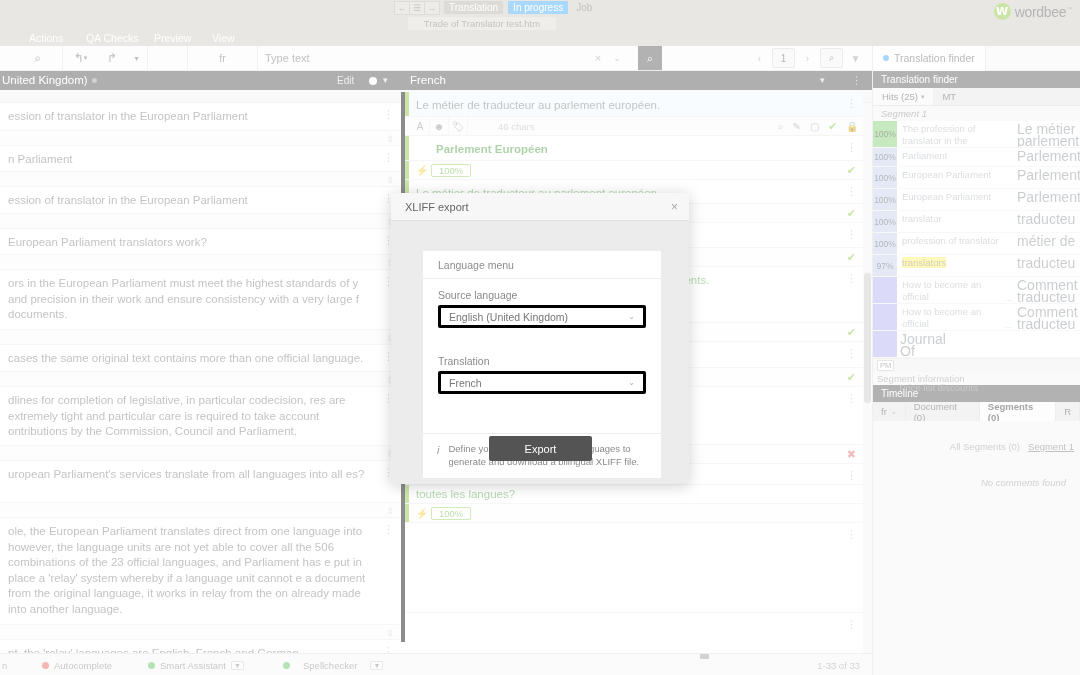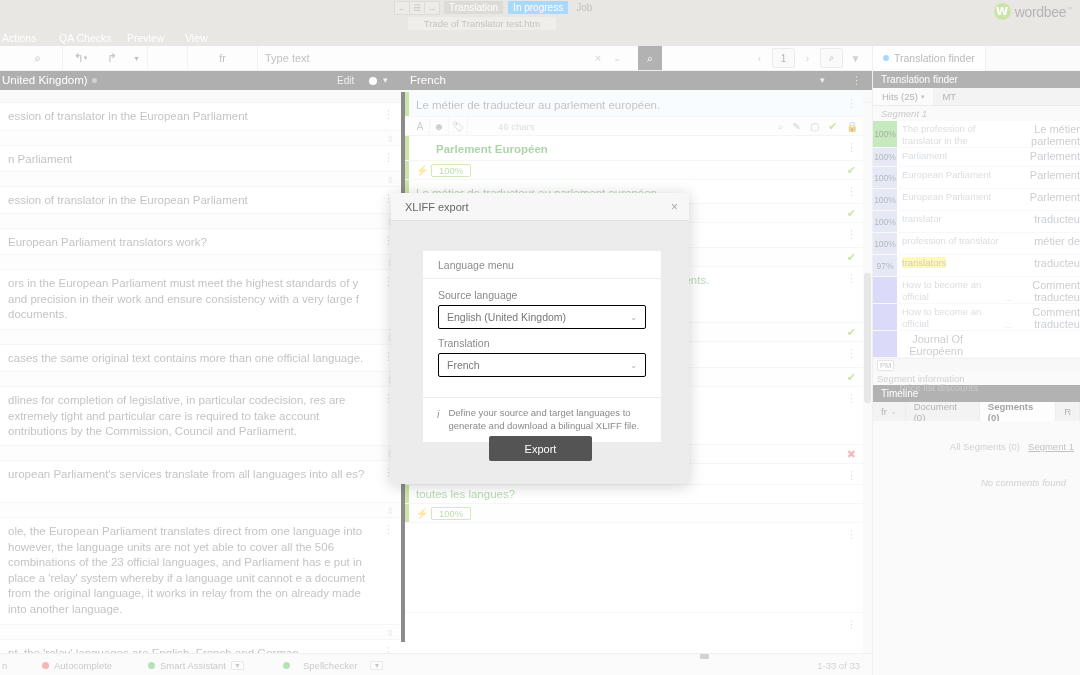--- a/index.html
+++ b/index.html
@@ -36,21 +36,21 @@
   #logo-mark {
     width:17px; height:17px; border-radius:50%;
     background:#8dc63f; display:flex; align-items:center; justify-content:center;
     color:#fff; font-size:11px; font-weight:bold; font-family:"DejaVu Sans", sans-serif;
   }
   #logo-text { font-size:14px; color:#5a5a5a; letter-spacing:-0.3px; }
   #logo-tm { font-size:6px; color:#8a8a8a; vertical-align:super; }
 
   
   #menubar { position:absolute; left:0; top:30px; width:1080px; height:16px; background:#cdcac3; }
-  .menu-item { position:absolute; top:0; font-size:10.5px; color:#ffffff; line-height:16px; }
+  .menu-item { position:absolute; top:0; font-size:10.5px; color:#ffffff; line-height:16px;margin-left:27px; }
 
   
   #toolbar { position:absolute; left:0; top:46px; width:1080px; height:25px; background:#fafafa; border-bottom:1px solid #ddd; }
   .tb-cell { position:absolute; top:0; height:24px; border-right:1px solid #e2e2e2; display:flex; align-items:center; justify-content:center; }
   .tb-ico { color:#6f6f6f; font-size:12px; }
   #tb-lang { position:absolute; left:188px; top:0; width:70px; height:24px;
       border-right:1px solid #e2e2e2; display:flex; align-items:center; justify-content:center;
       font-size:11px; color:#777; }
   #tb-search-wrap { position:absolute; left:258px; top:0; width:380px; height:24px; display:flex; align-items:center; }
   #tb-search { border:0; outline:0; background:transparent; font-size:11px; color:#999;
@@ -139,21 +139,21 @@
 
   #tf-list { background:#fff; }
   .hit { display:flex; border-bottom:1px solid #f0f0f0; min-height:19px; }
   .hit-score {
     width:24px; flex:0 0 24px; display:flex; align-items:center; justify-content:center;
     font-size:8.5px; color:#55626e; background:#c5cfe8; text-align:center;
   }
   .hit-score.green { background:#84ce72; color:#33512c; }
   .hit-score.blank { background:#b0aef0; }
   .hit-src { flex:1 1 auto; padding:2px 3px 2px 5px; font-size:9.5px; line-height:12px; color:#aeb4bb; overflow:hidden; }
-  .hit-tgt { width:66px; flex:0 0 66px; padding:2px 0 2px 3px; font-size:11px; line-height:12px; color:#8d939a; overflow:hidden; white-space:nowrap;text-align:right; }
+  .hit-tgt { width:66px; flex:0 0 66px; padding:2px 0 2px 3px; font-size:14px; line-height:12px; color:#8d939a; overflow:hidden; white-space:nowrap; }
   .hit-tgt.multi { white-space:normal; }
   .hl { background:#ffef6b; color:#9a9a5c; }
   .hit-ell { color:#b9b9b9; font-size:9px; padding:0 2px; align-self:flex-end; }
 
   #tf-pm { height:14px; background:#f0f0f0; border-top:1px solid #e2e2e2; display:flex; align-items:center; padding-left:4px; gap:5px; }
   .pm-badge { border:1px solid #c6c6c6; background:#fff; font-size:7.5px; color:#777; padding:0 2px; border-radius:1px; }
   #tf-pm-txt { font-size:9.5px; color:#8e8e8e;margin-top:44px; }
   #tf-seginfo { height:13px; font-size:9.5px; color:#9a9a9a; padding-left:4px; line-height:13px; background:#f3f3f3; overflow:hidden; }
 
   #tl-header { height:17px; background:#555; color:#fff; font-size:10px; line-height:17px; padding-left:8px; }
@@ -183,23 +183,23 @@
   }
   #modal-head { height:28px; background:#f7f7f7; border-bottom:1px solid #e3e3e3; position:relative; }
   #modal-title { position:absolute; left:14px; top:0; line-height:28px; font-size:11px; color:#666; }
   #modal-close { position:absolute; right:11px; top:0; line-height:28px; font-size:12px; color:#aaa; }
   #modal-card { position:absolute; left:32px; top:58px; width:238px; background:#fff; }
   #card-head { height:28px; border-bottom:1px solid #ececec; }
   #card-head span { font-size:10.5px; color:#8d8d8d; line-height:28px; padding-left:15px; }
   #card-body { padding:10px 15px 12px 15px; }
   .fld-label { font-size:10.5px; color:#8a8a8a; margin-bottom:4px; }
   .fld-select {
-    height:23px; border:1px solid #000000; background:#fff; border-radius:2px;
+    height:23px; border:3px solid #000000; background:#fff; border-radius:2px;
     display:flex; align-items:center; justify-content:space-between;
-    padding:11px 8px; font-size:10.5px; color:#777; margin-bottom:8px;
+    padding:4px 8px; font-size:10.5px; color:#777; margin-bottom:27px;
   }
   .fld-select .cv { font-size:8px; color:#aaa; }
   #card-note { border-top:1px solid #ececec; padding:9px 14px 10px 14px; display:flex; gap:9px; align-items:flex-start; }
   #note-ico { font-size:11px; color:#9a9a9a; font-style:italic; padding-top:1px; }
   #note-txt { font-size:9.5px; line-height:12.5px; color:#8a8a8a; }
   #modal-export {
     position:absolute; left:98px; top:243px; width:103px; height:25px;
     background:#545454; color:#fff; border:0; border-radius:2px;
     font-size:11px; font-family:"Liberation Sans", sans-serif;
     display:flex; align-items:center; justify-content:center;

